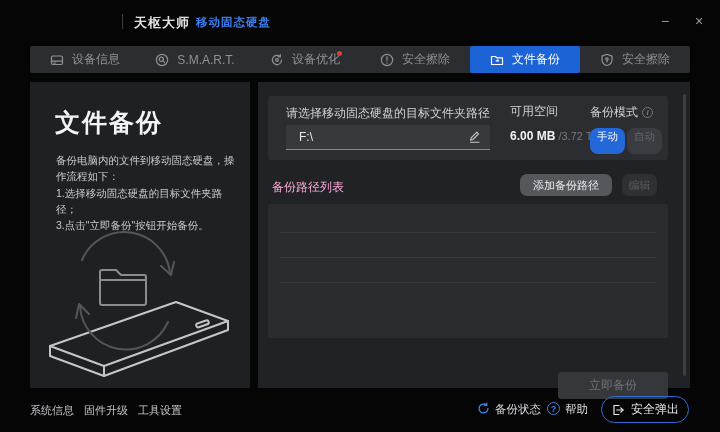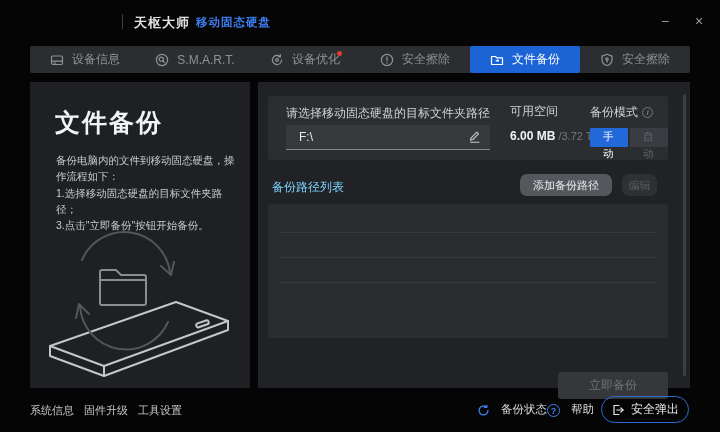--- a/index.html
+++ b/index.html
@@ -42,39 +42,39 @@
   .path-input .val { margin-left:13px; font-size:12px; color:#e6e8ea; flex:1; }
   .pencil { margin-right:8px; }
   .avail { position:absolute; left:242px; top:7px; }
   .avail .lbl { font-size:12px; color:#cfd2d5; }
   .avail .val { margin-top:9px; font-size:12px; font-weight:700; color:#f1f2f4; white-space:nowrap; }
   .avail .val .total { font-weight:400; font-size:11px; color:#75787d; }
   .mode { position:absolute; left:322px; top:7px; }
   .mode .lbl { font-size:12px; color:#cfd2d5; display:inline-block; vertical-align:middle; }
   .info-i { display:inline-block; vertical-align:middle; margin-left:4px; width:11px; height:11px; border:1px solid #75787c; border-radius:50%; font-size:8px; line-height:9px; text-align:center; color:#75787c; font-style:italic; font-weight:700; }
   .toggle { margin-top:7px; display:flex; gap:2px; }
-  .seg { height:19px; padding:0 13px; font-size:10.5px; line-height:17px; border-radius:1px; }
+  .seg { height:26px; padding:0 7px; font-size:10.5px; line-height:17px; border-radius:8px; }
   .seg.on { background:#2368d9; color:#ffffff; }
   .seg.off { background:#3a3c41; color:#63666b; }
 
   
   .list-head { position:absolute; left:0; top:92px; width:410px; height:24px; }
-  .list-title { position:absolute; left:14px; top:5px; font-size:12px; color:#7dd3fc; }
+  .list-title { position:absolute; left:14px; top:5px; font-size:12px; color:#f9a8d4; }
   .btn { position:absolute; top:0; height:22px; border-radius:7px; font-size:11px; text-align:center; line-height:22px; }
   .btn-add { left:262px; width:92px; background:#54575c; color:#ededee; }
   .btn-edit { left:364px; width:35px; background:#2e3034; color:#595c61; }
   .listbox { position:absolute; left:10px; top:122px; width:400px; height:134px; background:#2a2c30; border-radius:3px; }
   .sep { position:absolute; left:12px; right:12px; height:1px; background:#37393d; }
   .btn-backup { position:absolute; left:300px; top:262px; width:110px; height:27px; background:#35373b; color:#6f7277; font-size:12px; text-align:center; line-height:27px; border-radius:3px;margin-top:28px; }
   .scrollbar { position:absolute; left:425px; top:12px; width:3px; height:282px; background:#3c3e43; border-radius:2px; }
 
   
   .footer { position:absolute; left:0; top:388px; width:720px; height:44px; }
   .f-link { position:absolute; top:15px; font-size:11px; color:#c4c6c9; }
-  .f-item { position:absolute; top:14px; display:flex; align-items:flex-end; gap:11px; font-size:11.5px; color:#d8dadd; }
+  .f-item { position:absolute; top:14px; display:flex; align-items:flex-start; gap:5px; font-size:11.5px; color:#d8dadd; }
   .circle-q { display:inline-block; width:13px; height:13px; border:1px solid #3b82f0; border-radius:50%; color:#3b82f0; font-size:9px; line-height:12px; text-align:center; font-weight:700; }
   .eject-pill { position:absolute; left:601px; top:8px; width:88px; height:27px; border:1px solid #2f6cd8; border-radius:14px; display:flex; align-items:center; justify-content:center; gap:6px; font-size:12px; color:#e9ebee; }
 </style>
 </head>
 <body>
 
 <div class="app">
 
   <div class="titlebar">
     <span class="brand">致态ZHITAI</span>

